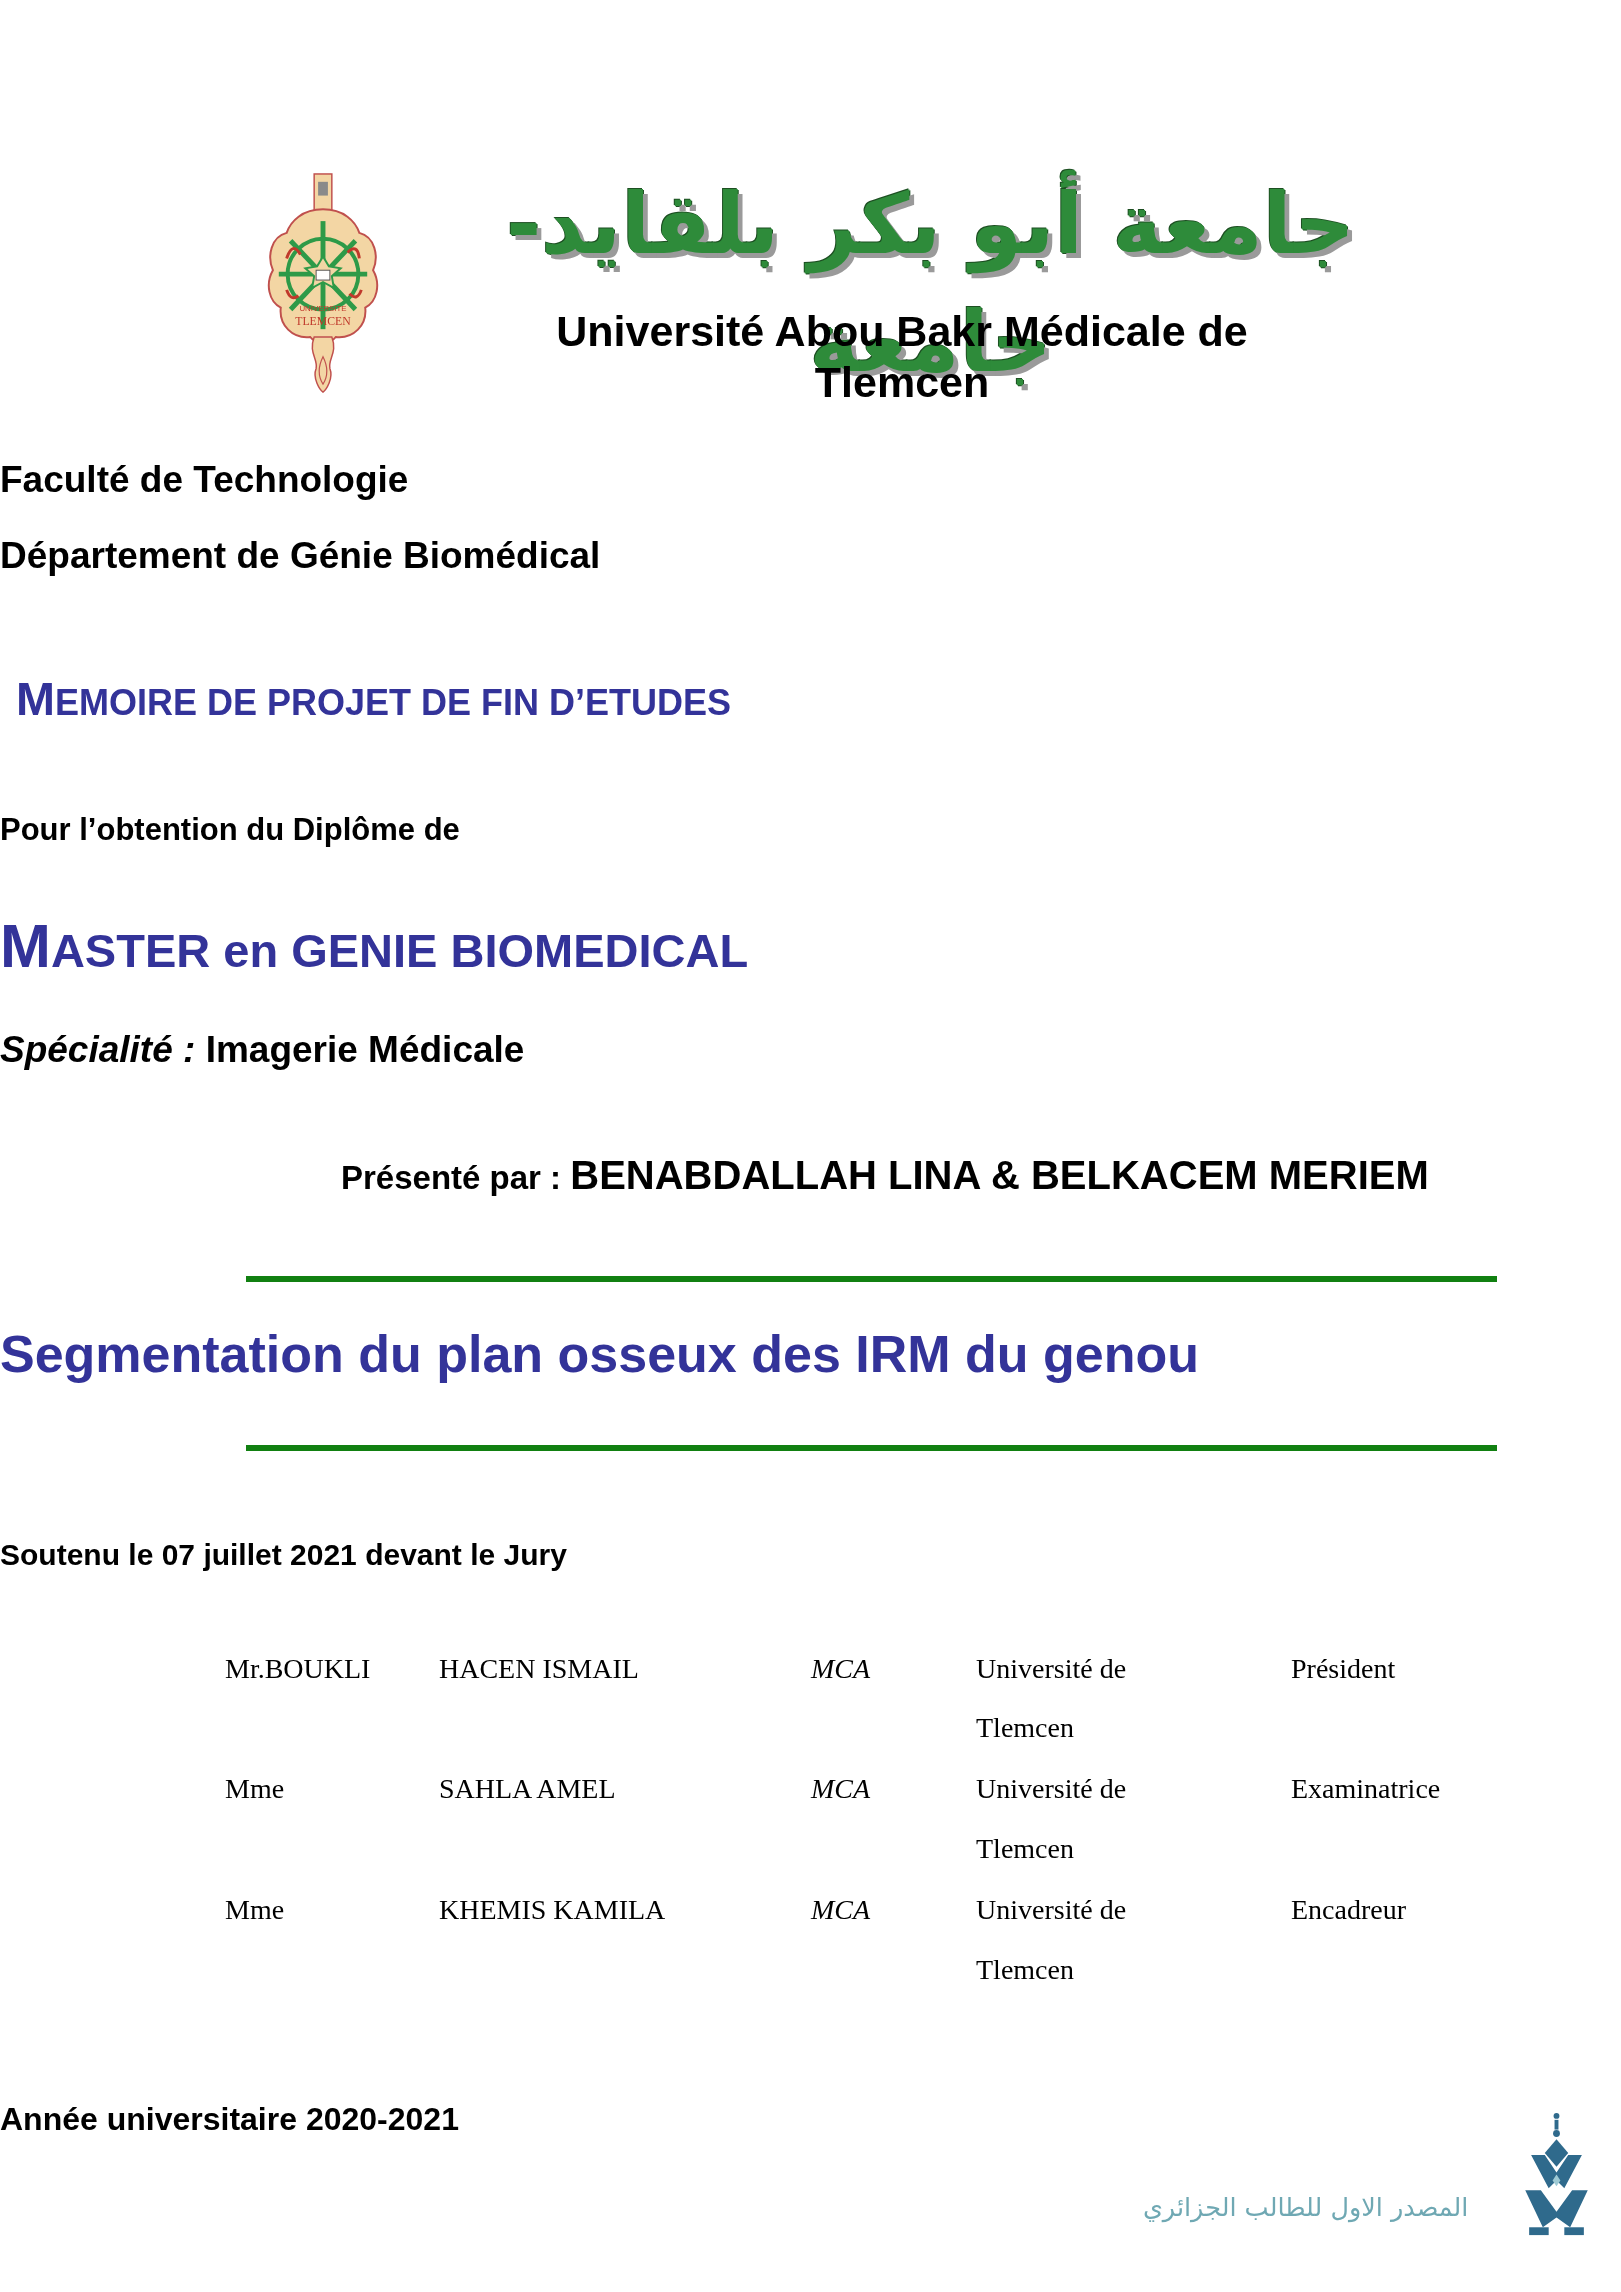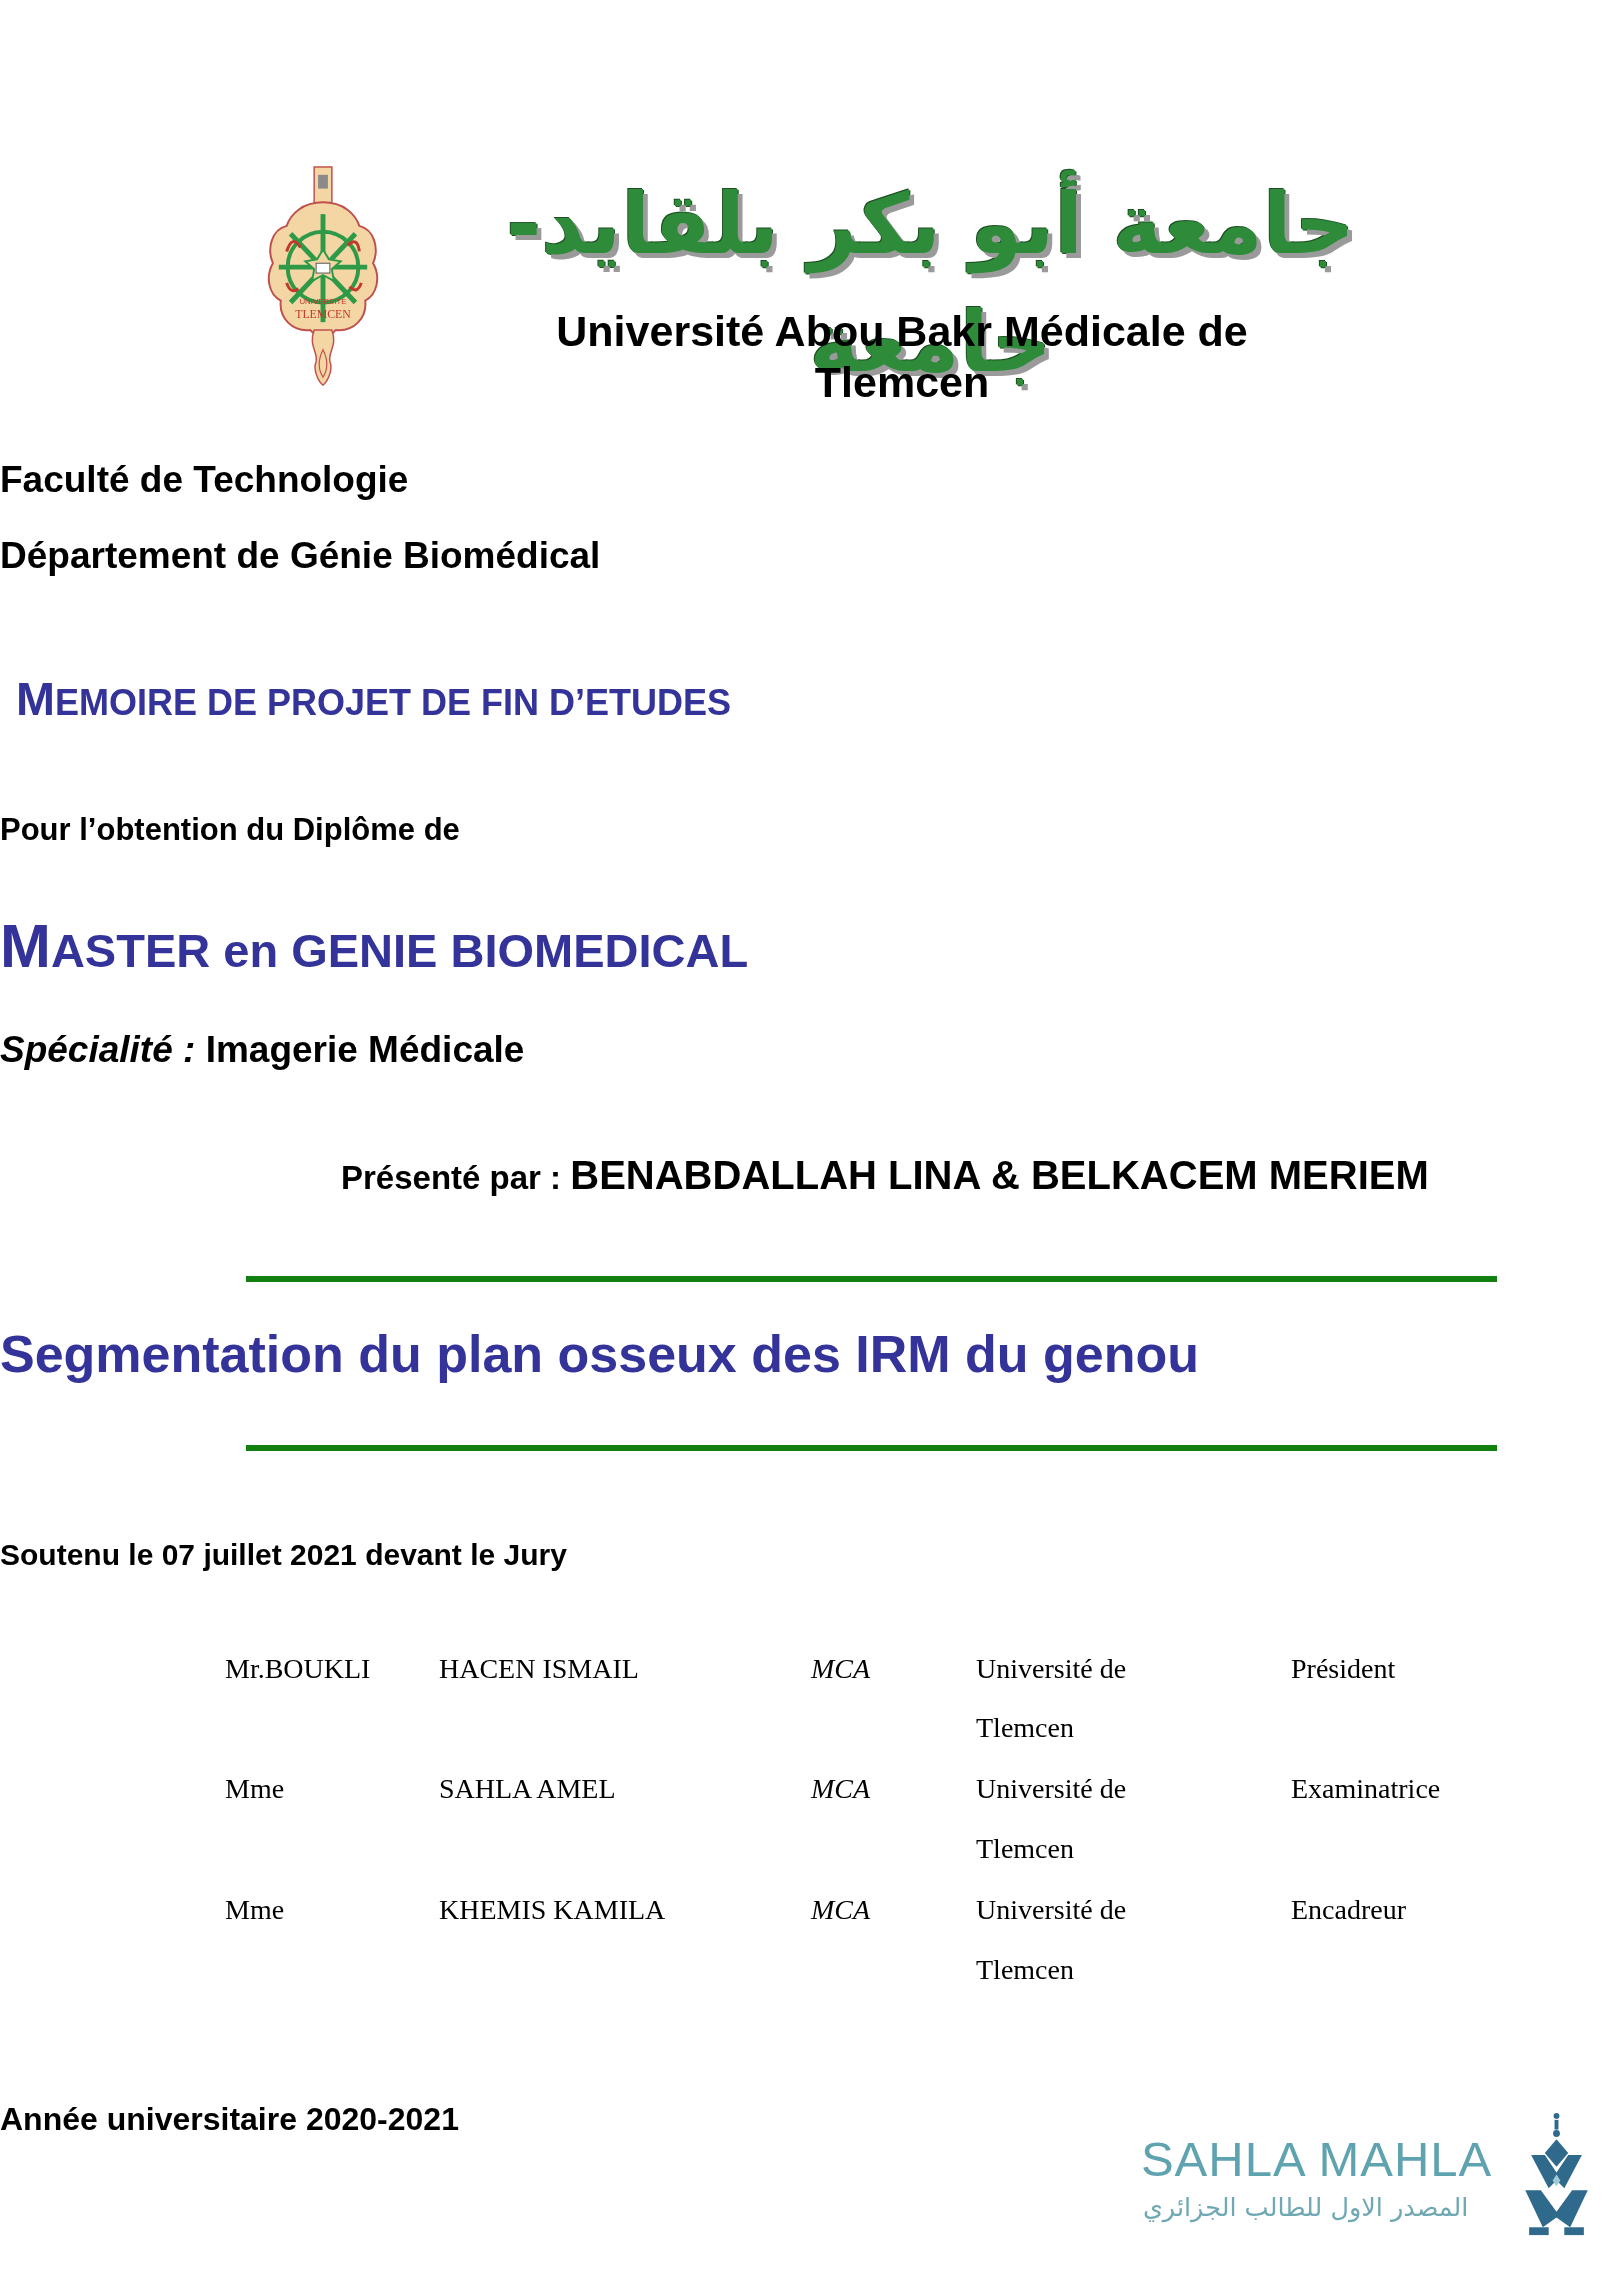--- a/index.html
+++ b/index.html
@@ -3,21 +3,21 @@
 <meta charset="utf-8">
 <style>
   html, body { margin:0; padding:0; background:#ffffff; }
   body { width:1621px; height:2293px; position:relative; overflow:hidden; font-family:"Liberation Sans", sans-serif; color:#000; }
   .abs { position:absolute; }
   .center { left:0; width:1621px; }
   .sans-b { font-family:"Liberation Sans", sans-serif; font-weight:bold; }
   .serif { font-family:"Liberation Serif", serif; font-weight:normal; }
   .blue { color:#333399; }
 
-  #logo { left:265px; top:165px; width:116px; height:221px;text-align:right; }
+  #logo { left:265px; top:172px; width:116px; height:221px;text-align:right; }
   #arabic-title { left:470px; top:165px; width:921px; height:118px; text-align:center;
     font-family:"DejaVu Sans", sans-serif; font-weight:bold; font-size:84px; line-height:118px;
     color:#2e8b3a; direction:rtl;
     text-shadow: 4.9px 4.9px 0 #9a9a9a, 1px 1px 0 #1d4f22, -1px -1px 0 #1d4f22; letter-spacing:2px; }
   #univ-fr { left:466px; top:306px; width:872px; font-size:43px; line-height:51px; text-align:center; }
 
   #faculty { top:457px; font-size:37px; line-height:45px; }
   #department { top:533px; font-size:37px; line-height:45px; }
 
   #memoire { top:676px; font-size:36px; line-height:47px;padding-left:16px; }
@@ -126,21 +126,20 @@
     <div class="jury-cell serif ital" style="left:811px; top:1890px;">MCA</div>
     <div class="jury-cell serif" style="left:976px; top:1890px;">Université de</div>
     <div class="jury-cell serif" style="left:976px; top:1950px;">Tlemcen</div>
     <div class="jury-cell serif" style="left:1291px; top:1890px;">Encadreur</div>
   </div>
 </div>
 
 <div id="annee" class="abs center sans-b">Année universitaire 2020-2021</div>
 
 <div id="watermark" class="abs">
-  <div id="wm-brand">SAHLA MAHLA</div>
   <div id="wm-sub">المصدر الاول للطالب الجزائري</div>
   <div id="wm-icon">
     <svg width="71" height="127" viewBox="0 0 72 130">
       <g fill="#2f6a8c">
         <circle cx="36" cy="4" r="3"></circle>
         <rect x="34" y="8" width="4" height="10"></rect>
         <circle cx="36" cy="22" r="3.5"></circle>
         <polygon points="36,28 48,42 36,56 24,42"></polygon>
         <polygon points="10,44 24,44 36,62 48,44 62,44 44,78 36,70 28,78"></polygon>
         <polygon points="36,64 40,70 36,76 32,70" fill="#9fcad4"></polygon>

